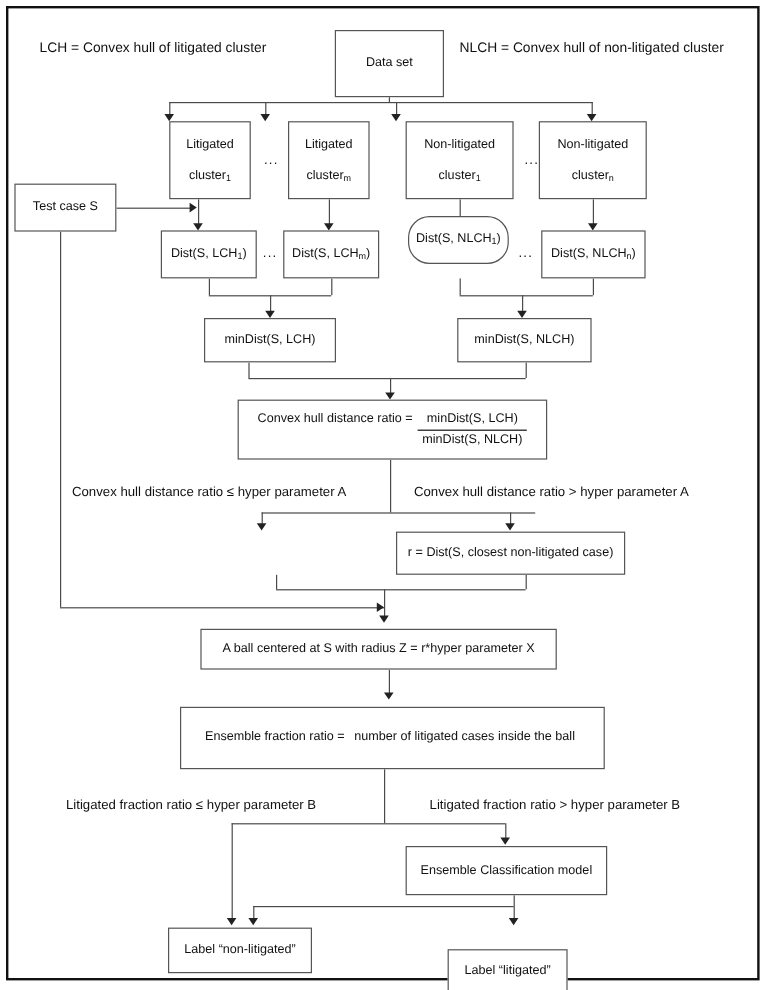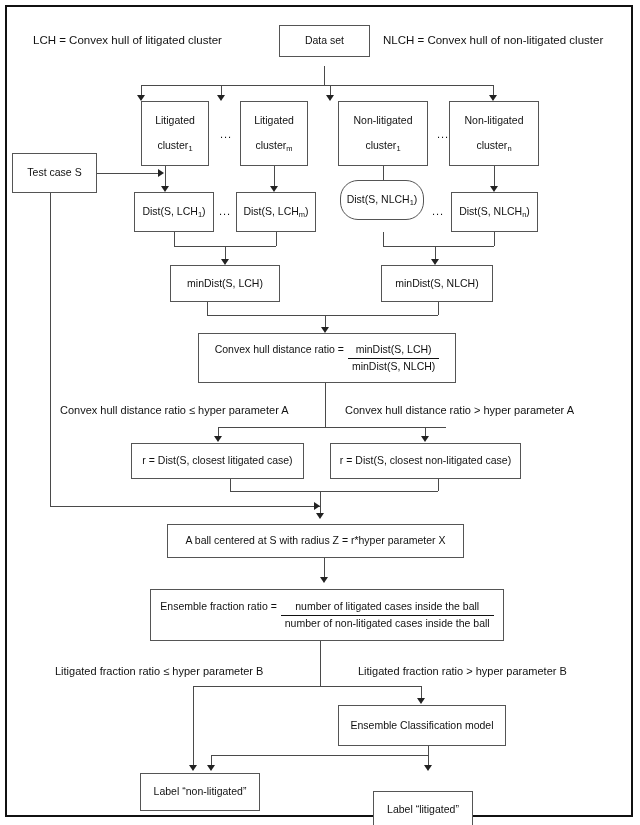--- a/index.html
+++ b/index.html
@@ -95,21 +95,21 @@
 </style>
 </head>
 <body>
 
 <div id="canvas">
   <div id="frame"></div>
 
   <div class="anno big" style="left:33px;top:34px;">LCH = Convex hull of litigated cluster</div>
   <div class="anno big" style="left:383px;top:34px;">NLCH = Convex hull of non-litigated cluster</div>
 
-  <div class="node" style="left:279px;top:25px;width:91px;height:32px;">
+  <div class="node" style="left:279px;top:25px;width:91px;height:56px;">
     <span class="lbl">Data set</span>
   </div>
 
   <div class="ln v" style="left:324px;top:66px;height:19px;"></div>
   <div class="ln h" style="left:141px;top:85px;width:353px;"></div>
   <div class="ln v" style="left:141px;top:85px;height:13px;"></div>
   <div class="ln v" style="left:221px;top:85px;height:13px;"></div>
   <div class="ln v" style="left:330px;top:85px;height:13px;"></div>
   <div class="ln v" style="left:493px;top:85px;height:13px;"></div>
   <div class="arrow" style="left:137px;top:95px;"></div>
@@ -219,23 +219,20 @@
   <div class="ln v" style="left:325px;top:383px;height:44px;"></div>
   <div class="ln h" style="left:218px;top:427px;width:228px;"></div>
   <div class="ln v" style="left:218px;top:427px;height:11px;"></div>
   <div class="ln v" style="left:425px;top:427px;height:11px;"></div>
   <div class="arrow" style="left:214px;top:436px;"></div>
   <div class="arrow" style="left:421px;top:436px;"></div>
 
   <div class="anno" style="left:60px;top:404px;">Convex hull distance ratio ≤ hyper parameter A</div>
   <div class="anno" style="left:345px;top:404px;">Convex hull distance ratio &gt; hyper parameter A</div>
 
-  <div class="node" style="left:131px;top:443px;width:173px;height:36px;">
-    <span class="lbl">r = Dist(S, closest litigated case)</span>
-  </div>
   <div class="node" style="left:330px;top:443px;width:191px;height:36px;">
     <span class="lbl">r = Dist(S, closest non-litigated case)</span>
   </div>
 
   <div class="ln v" style="left:230px;top:479px;height:12px;"></div>
   <div class="ln v" style="left:438px;top:479px;height:12px;"></div>
   <div class="ln h" style="left:230px;top:491px;width:208px;"></div>
   <div class="ln v" style="left:320px;top:491px;height:26px;"></div>
   <div class="arrow" style="left:316px;top:513px;"></div>
 
@@ -244,21 +241,20 @@
   </div>
 
   <div class="ln v" style="left:324px;top:558px;height:23px;"></div>
   <div class="arrow" style="left:320px;top:577px;"></div>
 
   <div class="node" style="left:150px;top:589px;width:354px;height:52px;">
     <span class="frac-wrap">
       <span>Ensemble fraction ratio =</span>
       <span class="frac">
         <span class="num">number of litigated cases inside the ball</span>
-        <span class="den">number of non-litigated cases inside the ball</span>
       </span>
     </span>
   </div>
 
   <div class="ln v" style="left:320px;top:641px;height:45px;"></div>
   <div class="ln h" style="left:193px;top:686px;width:228px;"></div>
   <div class="ln v" style="left:193px;top:686px;height:83px;"></div>
   <div class="ln v" style="left:421px;top:686px;height:14px;"></div>
   <div class="arrow" style="left:189px;top:765px;"></div>
   <div class="arrow" style="left:417px;top:698px;"></div>

